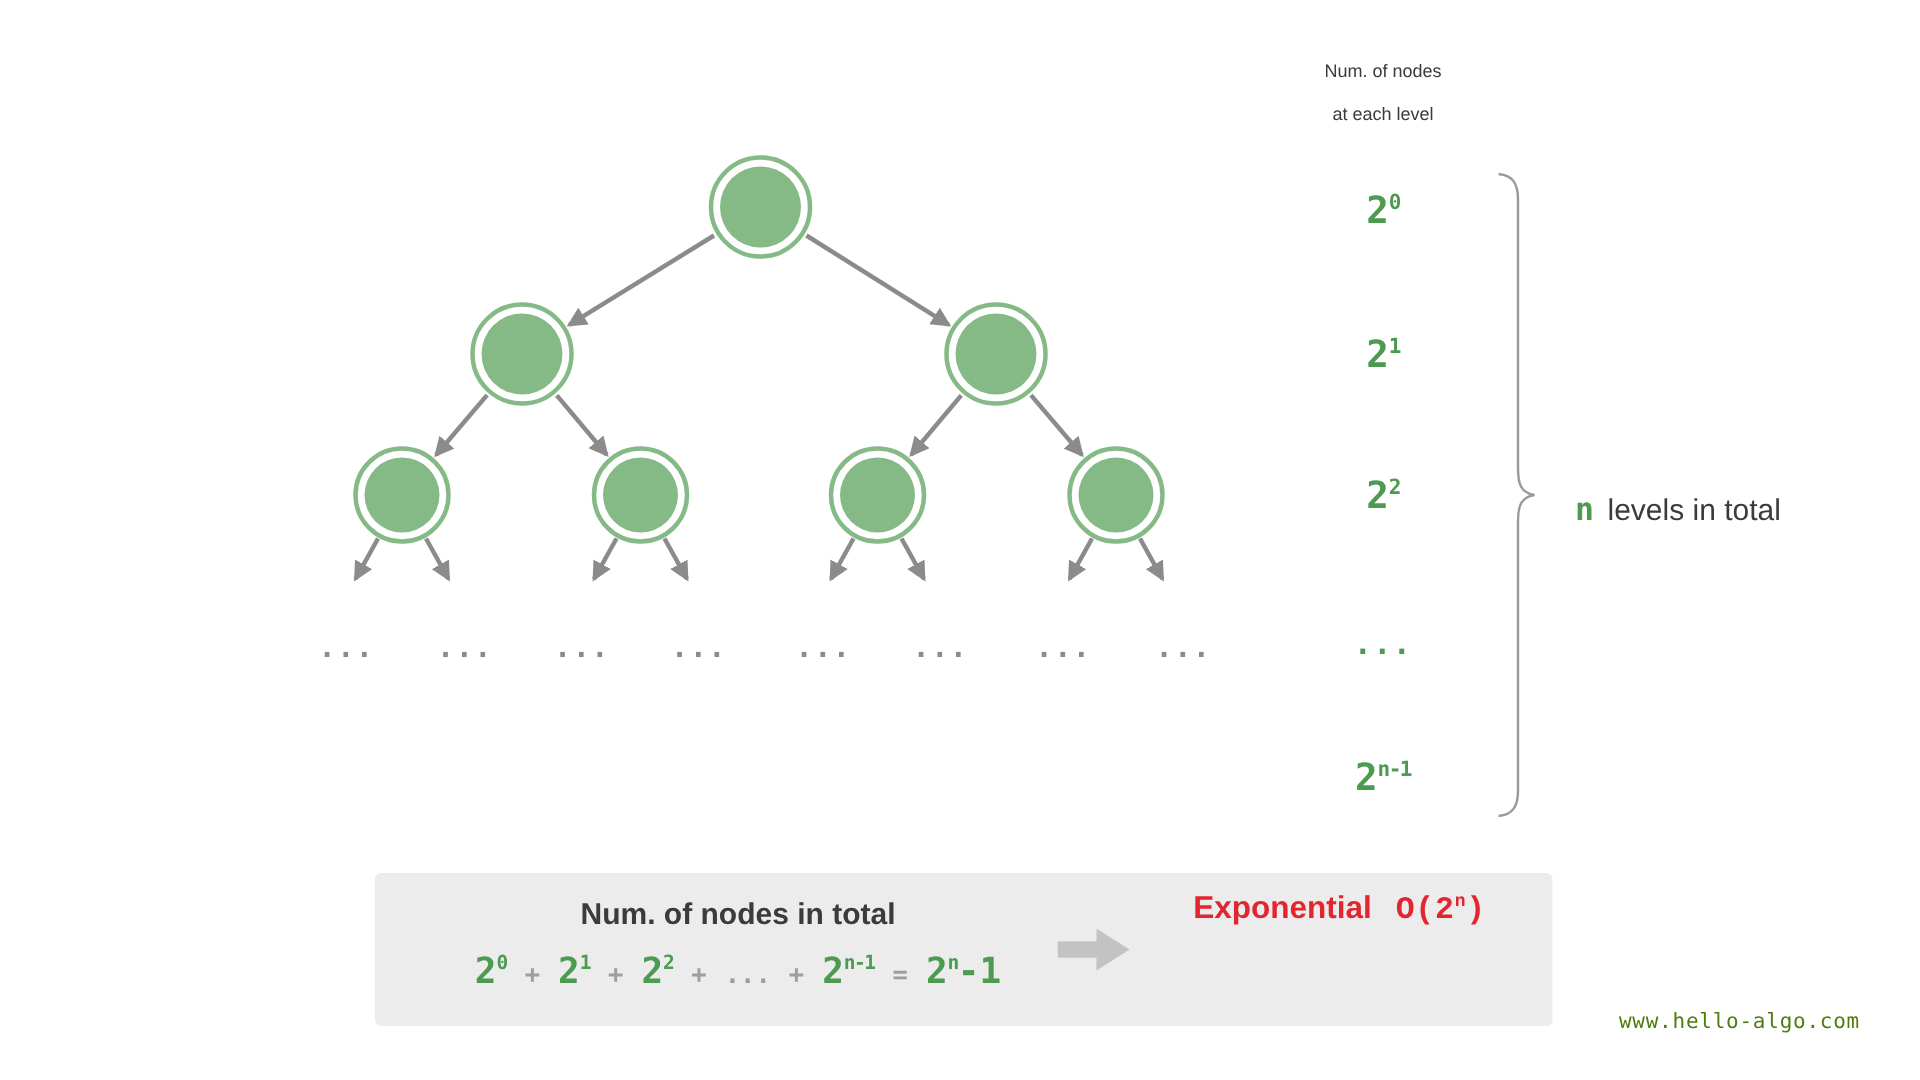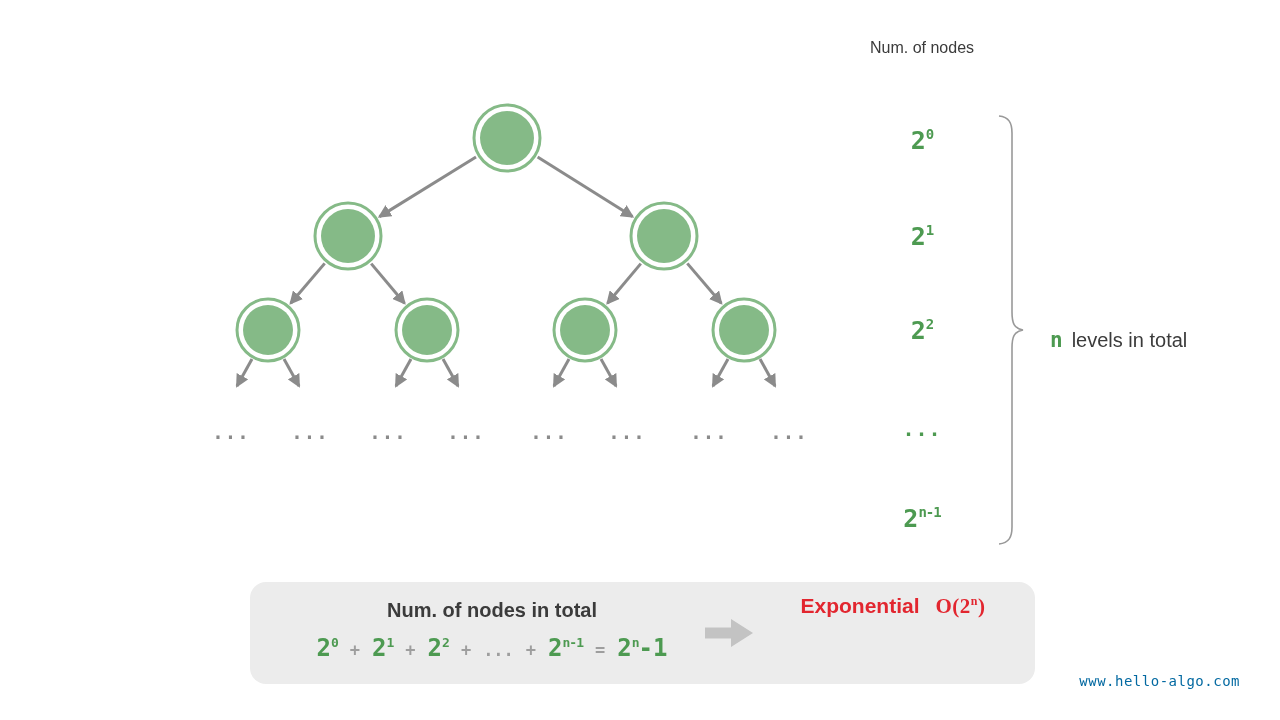--- a/index.html
+++ b/index.html
@@ -6,21 +6,21 @@
   .canvas{
     position:relative;width:1280px;height:720px;background:#ffffff;overflow:hidden;
     font-family:"Liberation Sans",sans-serif;color:#3b3b3b;
   }
   svg{display:block;}
   .abs{position:absolute;}
 
   
   .hdr{
     position:absolute;left:812px;top:33px;width:220px;text-align:center;
-    font-size:16px;line-height:29px;color:#3b3b3b;
+    font-size:12px;line-height:29px;color:#3b3b3b;
   }
 
   
   .lvl{
     position:absolute;left:922px;transform:translate(-50%,-50%);
     font-family:"DejaVu Sans Mono",monospace;font-weight:bold;
     font-size:25px;color:#4d9a51;white-space:nowrap;
   }
   .lvl sup{font-size:14px;letter-spacing:-1px;}
   .lvl.dots{font-size:20px;letter-spacing:1px;}
@@ -38,44 +38,44 @@
     font-size:20px;color:#3b3b3b;white-space:nowrap;
   }
   .nlabel .nvar{
     font-family:"DejaVu Sans Mono",monospace;font-weight:bold;
     font-size:21px;color:#4d9a51;margin-right:9px;
   }
 
   
   .sbox{
     position:absolute;left:250px;top:582px;width:785px;height:102px;
-    background:#ececec;border-radius:16px;
+    background:#ececec;border-radius:4px;
   }
   .sb-left{position:absolute;left:8px;top:0;width:468px;height:100%;text-align:center;}
   .sb-right{position:absolute;left:512px;top:0;width:262px;height:100%;text-align:center;}
   .sb-title{font-size:20px;font-weight:bold;color:#3b3b3b;margin-top:17px;line-height:22px;}
   .sb-formula{
     display:flex;justify-content:center;align-items:baseline;gap:12px;
     margin-top:9px;font-family:"DejaVu Sans Mono",monospace;font-weight:bold;line-height:26px;
   }
   .ftok{font-size:24px;color:#4d9a51;white-space:nowrap;}
   .ftok sup{font-size:13px;letter-spacing:-1px;}
   .ftok.op{font-size:17px;color:#9e9e9e;}
   .sb-red{
     margin-top:7px;color:#e2262f;font-weight:bold;font-size:21px;line-height:24px;white-space:nowrap;
   }
   .sb-red .word{font-family:"Liberation Sans",sans-serif;margin-right:16px;}
-  .sb-red .mono{font-family:Liberation Serif, serif;font-size:21px;letter-spacing:0.5px;}
+  .sb-red .mono{font-family:Liberation Mono, monospace;font-size:21px;letter-spacing:0.5px;}
   .sb-red sup{font-size:12px;}
   .imp-arrow{position:absolute;left:455px;top:35px;}
 
   
   .wm{
     position:absolute;right:40px;top:673px;
-    font-family:"DejaVu Sans Mono",monospace;font-size:14px;color:#0369a1;letter-spacing:0.5px;
+    font-family:"DejaVu Sans Mono",monospace;font-size:14px;color:#4d7c0f;letter-spacing:0.5px;
   }
 </style>
 </head>
 <body>
 
 <div class="canvas">
 
   <svg class="abs" style="left:0;top:0" width="1280" height="560" viewBox="0 0 1280 560">
     <defs>
       <marker id="ah" viewBox="0 0 10 10" refX="8.5" refY="5" markerWidth="4.4" markerHeight="4.4" orient="auto-start-reverse">
@@ -139,20 +139,21 @@
   <span class="tdots" style="left:310px">...</span>
   <span class="tdots" style="left:388px">...</span>
   <span class="tdots" style="left:466px">...</span>
   <span class="tdots" style="left:549px">...</span>
   <span class="tdots" style="left:627px">...</span>
   <span class="tdots" style="left:709px">...</span>
   <span class="tdots" style="left:789px">...</span>
 
   <div class="hdr">
     <div>Num. of nodes</div>
+    <div>at each level</div>
   </div>
 
   <div class="lvl" style="top:140px"><span>2</span><sup>0</sup></div>
   <div class="lvl" style="top:236px"><span>2</span><sup>1</sup></div>
   <div class="lvl" style="top:330px"><span>2</span><sup>2</sup></div>
   <div class="lvl dots" style="top:429px"><span>...</span></div>
   <div class="lvl" style="top:518px"><span>2</span><sup>n-1</sup></div>
 
   <div class="nlabel">
     <span class="nvar">n</span><span>levels in total</span>

